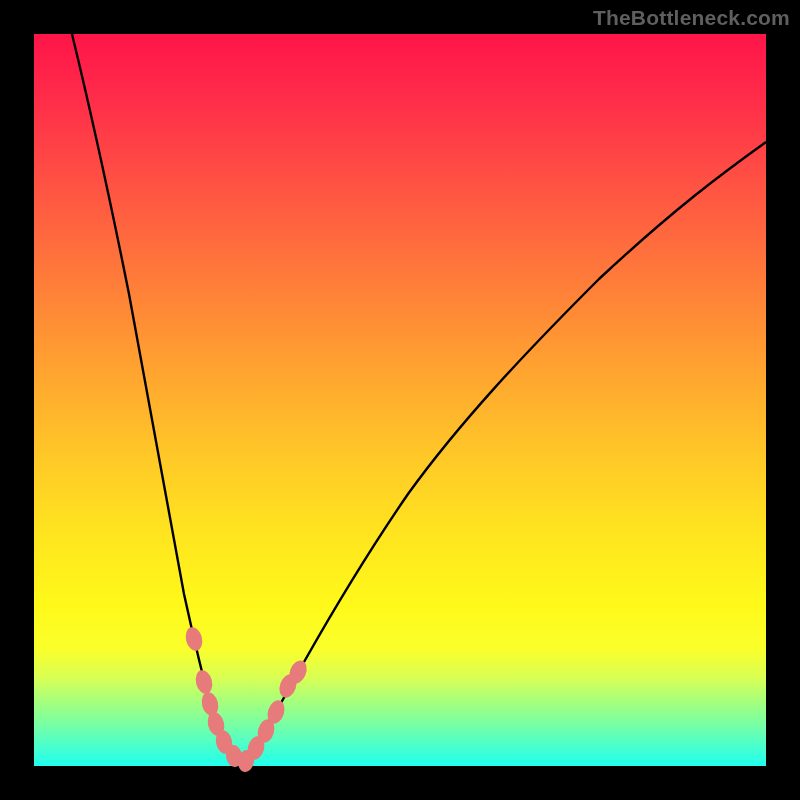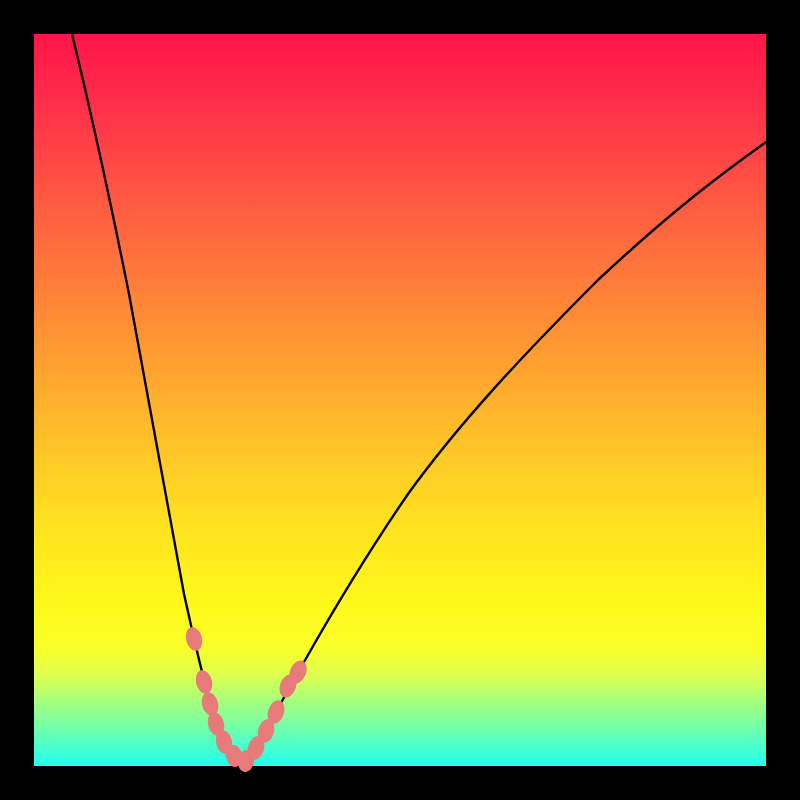--- a/index.html
+++ b/index.html
@@ -81,13 +81,14 @@
         <ellipse class="marker" cx="200" cy="722" rx="8" ry="11" transform="rotate(-8 200 722)"></ellipse>
         <ellipse class="marker" cx="212" cy="727" rx="8" ry="11" transform="rotate(8 212 727)"></ellipse>
         <ellipse class="marker" cx="222" cy="714" rx="8" ry="12" transform="rotate(14 222 714)"></ellipse>
         <ellipse class="marker" cx="232" cy="697" rx="8" ry="12" transform="rotate(16 232 697)"></ellipse>
         <ellipse class="marker" cx="242" cy="678" rx="8" ry="12" transform="rotate(18 242 678)"></ellipse>
         <ellipse class="marker" cx="254" cy="652" rx="8" ry="12" transform="rotate(20 254 652)"></ellipse>
         <ellipse class="marker" cx="264" cy="638" rx="8" ry="12" transform="rotate(22 264 638)"></ellipse>
       </g>
     </svg>
   </div>
+  <div class="watermark">TheBottleneck.com</div>
 </div>
 
 </body></html>

